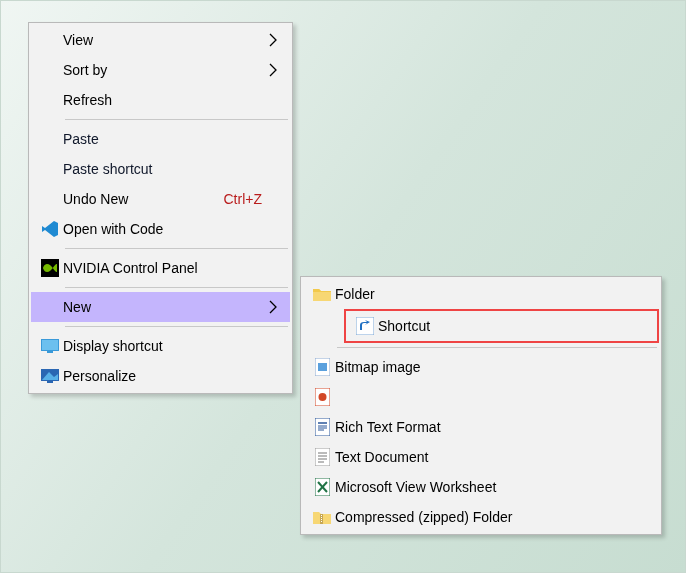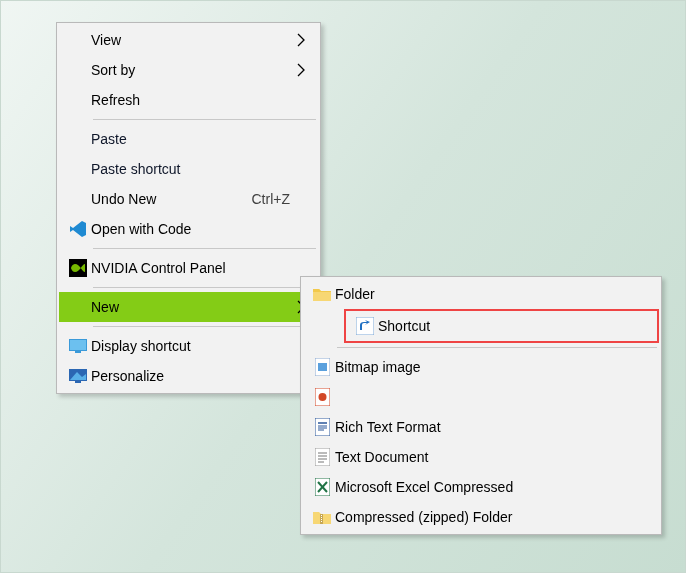--- a/index.html
+++ b/index.html
@@ -14,42 +14,42 @@
     overflow: hidden;
     border: 1px solid #c8d8cf;
   }
   .context-menu {
     position: absolute;
     background: #f2f2f2;
     border: 1px solid #b9b9b9;
     box-shadow: 3px 3px 4px rgba(0,0,0,0.18);
     padding: 2px;
   }
-  .primary { left: 27px; top: 21px; width: 265px; margin-left: 28px; }
+  .primary { left: 27px; top: 21px; width: 265px; }
   .submenu { left: 299px; top: 275px; width: 362px; }
   .menu-row {
     display: flex;
     align-items: center;
     height: 30px;
     padding-left: 6px;
     padding-right: 10px;
     position: relative;
   }
-  .menu-row.hovered { background: #84cc16; }
+  .menu-row.hovered { background: #c4b5fd; }
   .menu-row.disabled .label { color: #0f172a; }
   .icon-slot {
     width: 26px;
     height: 30px;
     display: flex;
     align-items: center;
     justify-content: center;
     flex-shrink: 0;
   }
   .label { flex: 1; }
-  .accel { color: #404040; padding-right: 18px; }
+  .accel { color: #b91c1c; padding-right: 18px; }
   .arrow {
     position: absolute;
     right: 12px;
     top: 50%;
     transform: translateY(-50%);
   }
   .sep {
     height: 1px;
     background: #c8c8c8;
     margin: 4px 2px 4px 34px;
@@ -242,21 +242,21 @@
   </div>
 
   <div class="menu-row">
     <span class="icon-slot">
       <svg width="15" height="18" viewBox="0 0 15 18">
         <rect x="0" y="0" width="15" height="18" fill="#fff" stroke="#217346"></rect>
         <line x1="3" y1="4" x2="12" y2="14" stroke="#217346" stroke-width="2"></line>
         <line x1="12" y1="4" x2="3" y2="14" stroke="#217346" stroke-width="2"></line>
       </svg>
     </span>
-    <span class="label">Microsoft Excel Compressed</span>
+    <span class="label">Microsoft View Worksheet</span>
   </div>
 
   <div class="menu-row">
     <span class="icon-slot">
       <svg width="18" height="15" viewBox="0 0 18 15">
         <path d="M0 2 H6 L8 4 H18 V14 H0 Z" fill="#f7d774"></path>
         <rect x="7" y="4" width="3" height="10" fill="#c7a752"></rect>
         <line x1="8.5" y1="5" x2="8.5" y2="13" stroke="#fff" stroke-dasharray="1,1"></line>
       </svg>
     </span>

